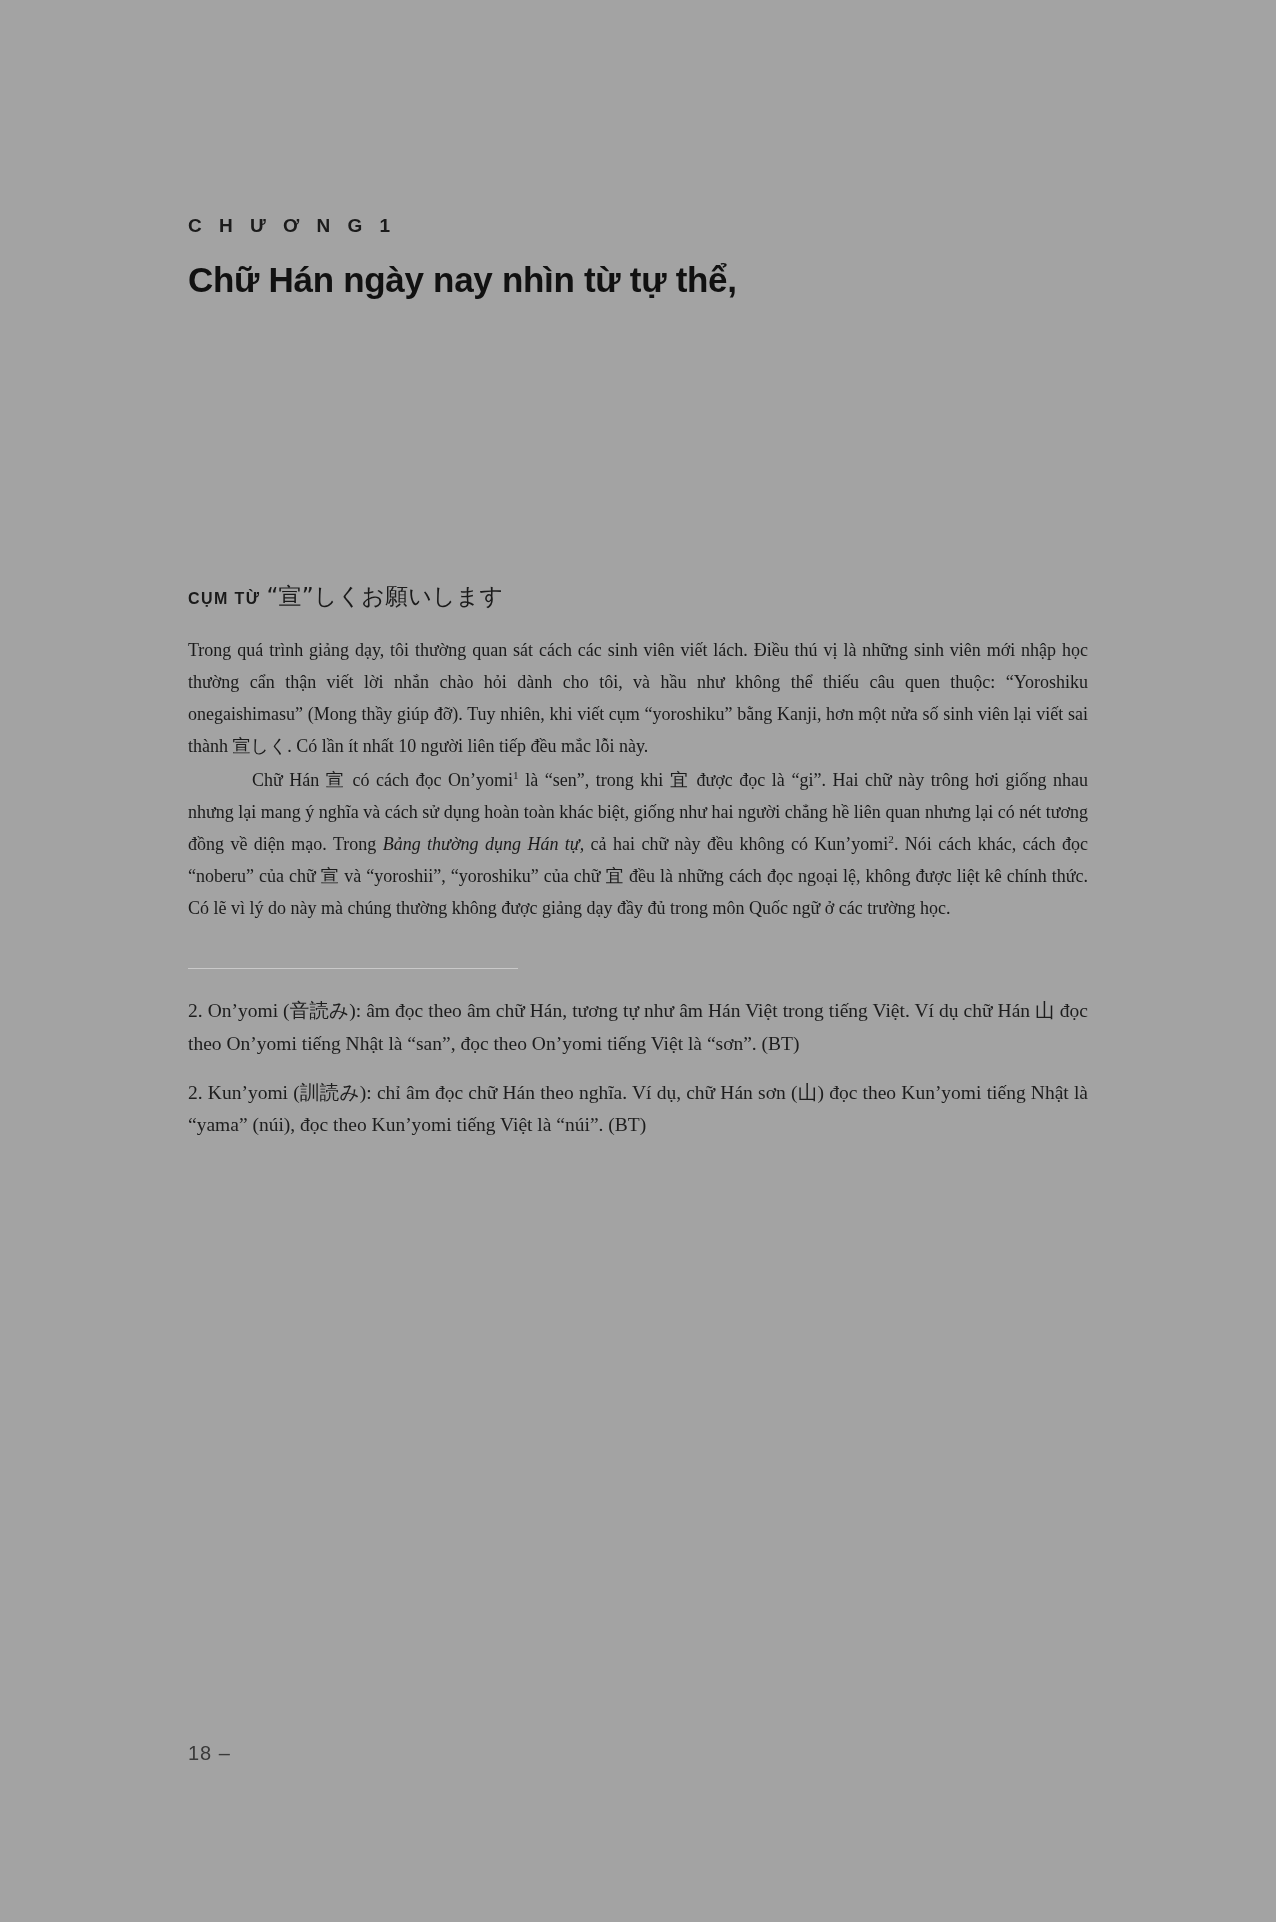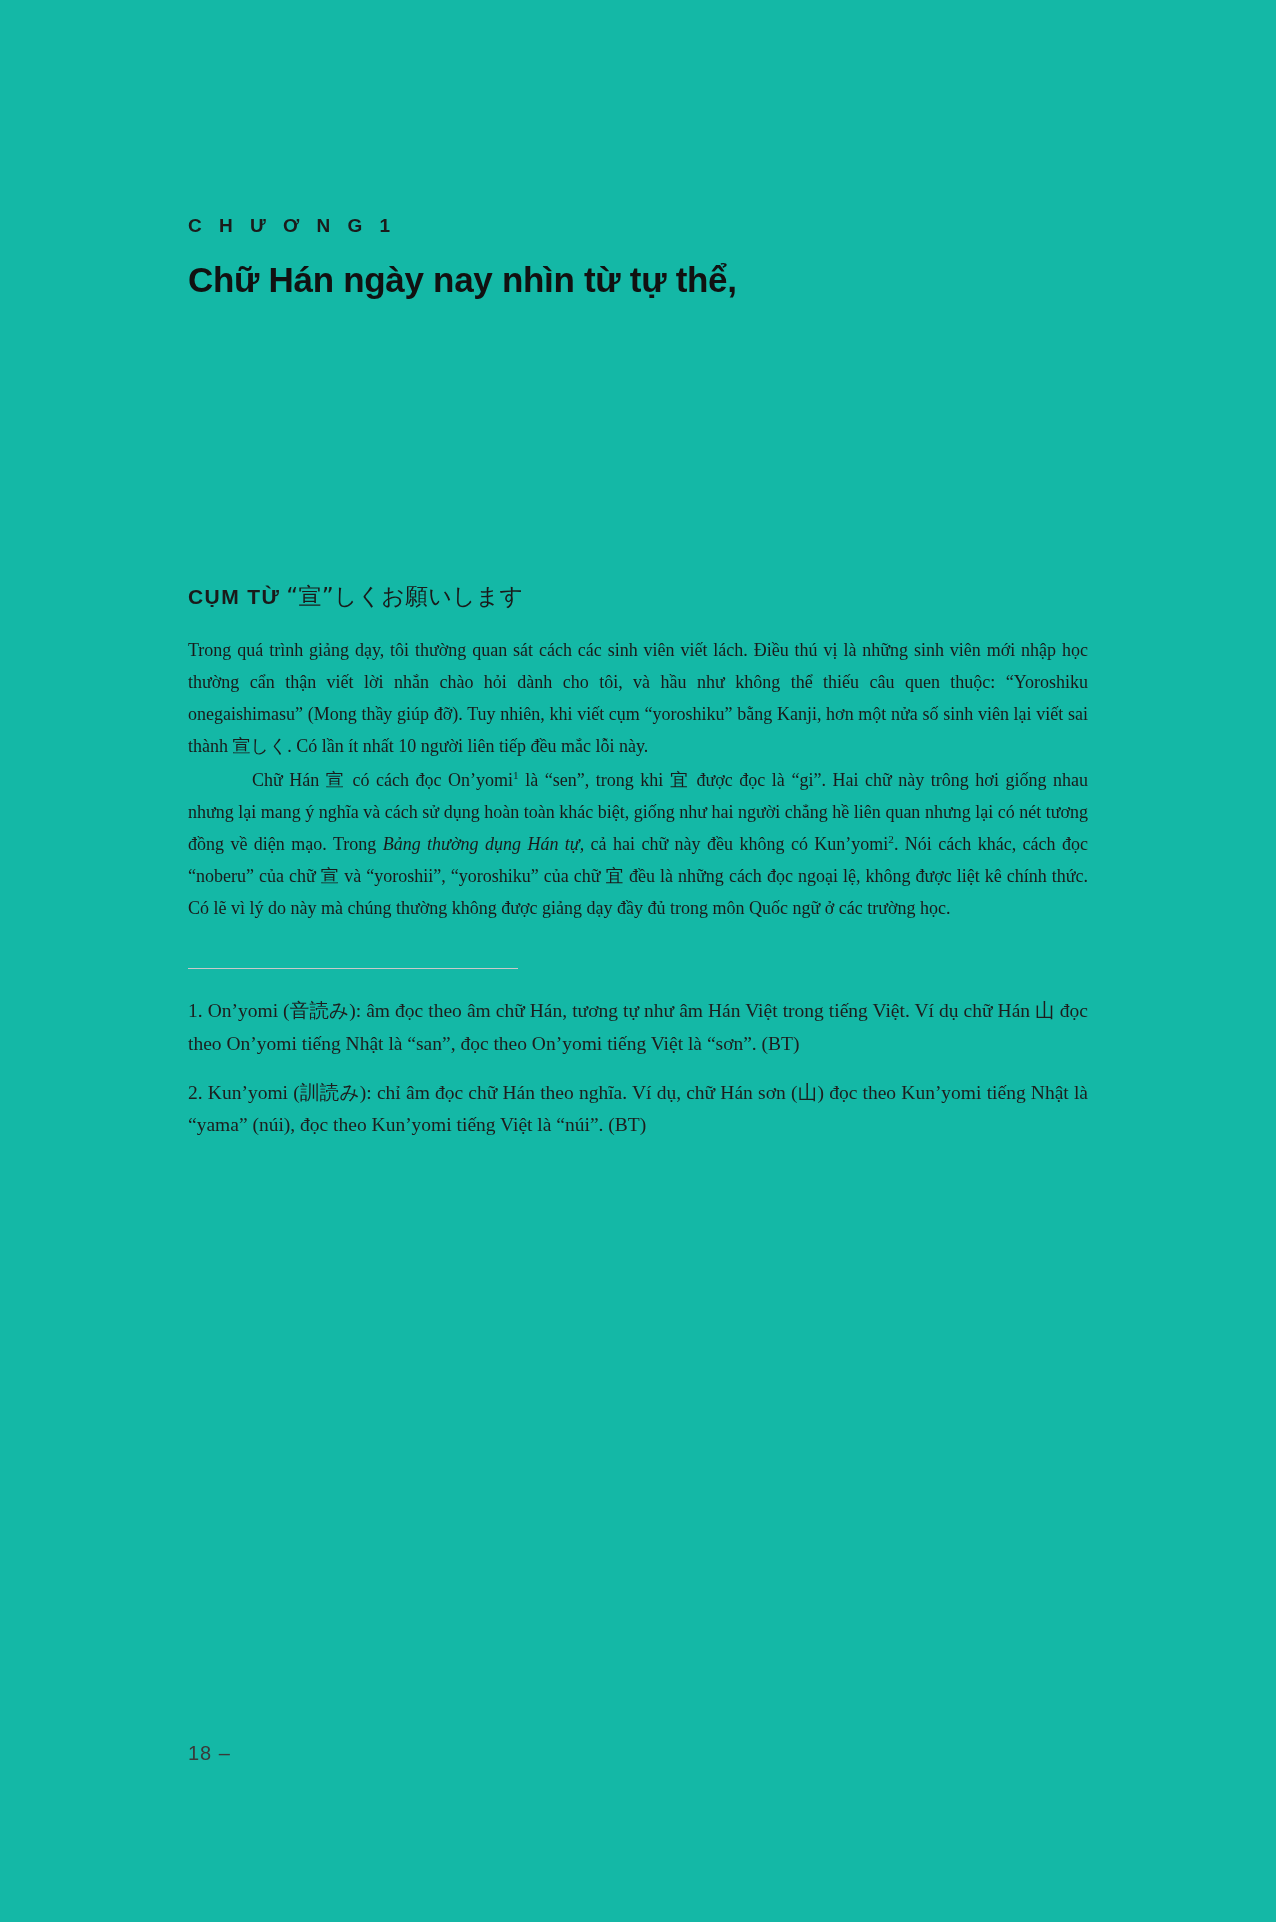--- a/index.html
+++ b/index.html
@@ -13,21 +13,21 @@
     font-family: "Liberation Serif", serif;
     color: #161616;
     position: relative;
     overflow: hidden;
   }
   .page {
     position: absolute;
     left: 0; top: 0;
     width: 1276px;
     height: 1922px;
-    background: #14b8a6;
+    background: #a3a3a3;
   }
   .content {
     position: absolute;
     left: 188px;
     top: 215px;
     width: 900px;
   }
   .chapter-label {
     font-family: "Liberation Sans", sans-serif;
     font-weight: bold;
@@ -50,21 +50,21 @@
     font-family: "Liberation Sans", sans-serif;
     font-size: 21px;
     color: #1a1a1a;
     margin-top: 275px;
     margin-bottom: 22px;
     letter-spacing: 0.2px;
   }
   .section-label .kw {
     font-weight: bold;
     letter-spacing: 1.4px;
-    font-size: 21px;
+    font-size: 16px;
   }
   .section-label .jp {
     font-family: "DejaVu Sans", sans-serif;
     font-size: 23px;
     font-weight: normal;
   }
   p.body {
     font-family: "Liberation Serif", serif;
     font-size: 18px;
     line-height: 1.78;
@@ -127,21 +127,21 @@
       <span class="jp">“宣”しくお願いします</span>
     </div>
 
     <p class="body">Trong quá trình giảng dạy, tôi thường quan sát cách các sinh viên viết lách. Điều thú vị là những sinh viên mới nhập học thường cẩn thận viết lời nhắn chào hỏi dành cho tôi, và hầu như không thể thiếu câu quen thuộc: “Yoroshiku onegaishimasu” (Mong thầy giúp đỡ). Tuy nhiên, khi viết cụm “yoroshiku” bằng Kanji, hơn một nửa số sinh viên lại viết sai thành 宣しく. Có lần ít nhất 10 người liên tiếp đều mắc lỗi này.</p>
 
     <p class="body"><span>Chữ Hán 宣 có cách đọc On’yomi</span><sup>1</sup><span> là “sen”, trong khi 宜 được đọc là “gi”. Hai chữ này trông hơi giống nhau nhưng lại mang ý nghĩa và cách sử dụng hoàn toàn khác biệt, giống như hai người chẳng hề liên quan nhưng lại có nét tương đồng về diện mạo. Trong </span><span class="it">Bảng thường dụng Hán tự,</span><span> cả hai chữ này đều không có Kun’yomi</span><sup>2</sup><span>. Nói cách khác, cách đọc “noberu” của chữ 宣 và “yoroshii”, “yoroshiku” của chữ 宜 đều là những cách đọc ngoại lệ, không được liệt kê chính thức. Có lẽ vì lý do này mà chúng thường không được giảng dạy đầy đủ trong môn Quốc ngữ ở các trường học.</span></p>
 
     <div class="rule"></div>
 
     <div class="footnotes">
-      <p class="footnote">1. On’yomi (音読み): âm đọc theo âm chữ Hán, tương tự như âm Hán Việt trong tiếng Việt. Ví dụ chữ Hán 山 đọc theo On’yomi tiếng Nhật là “san”, đọc theo On’yomi tiếng Việt là “sơn”. (BT)</p>
+      <p class="footnote">2. On’yomi (音読み): âm đọc theo âm chữ Hán, tương tự như âm Hán Việt trong tiếng Việt. Ví dụ chữ Hán 山 đọc theo On’yomi tiếng Nhật là “san”, đọc theo On’yomi tiếng Việt là “sơn”. (BT)</p>
       <p class="footnote">2. Kun’yomi (訓読み): chỉ âm đọc chữ Hán theo nghĩa. Ví dụ, chữ Hán sơn (山) đọc theo Kun’yomi tiếng Nhật là “yama” (núi), đọc theo Kun’yomi tiếng Việt là “núi”. (BT)</p>
     </div>
 
   </div>
 
   <div class="folio">18  –</div>
 
 </div>
 
 </body></html>

